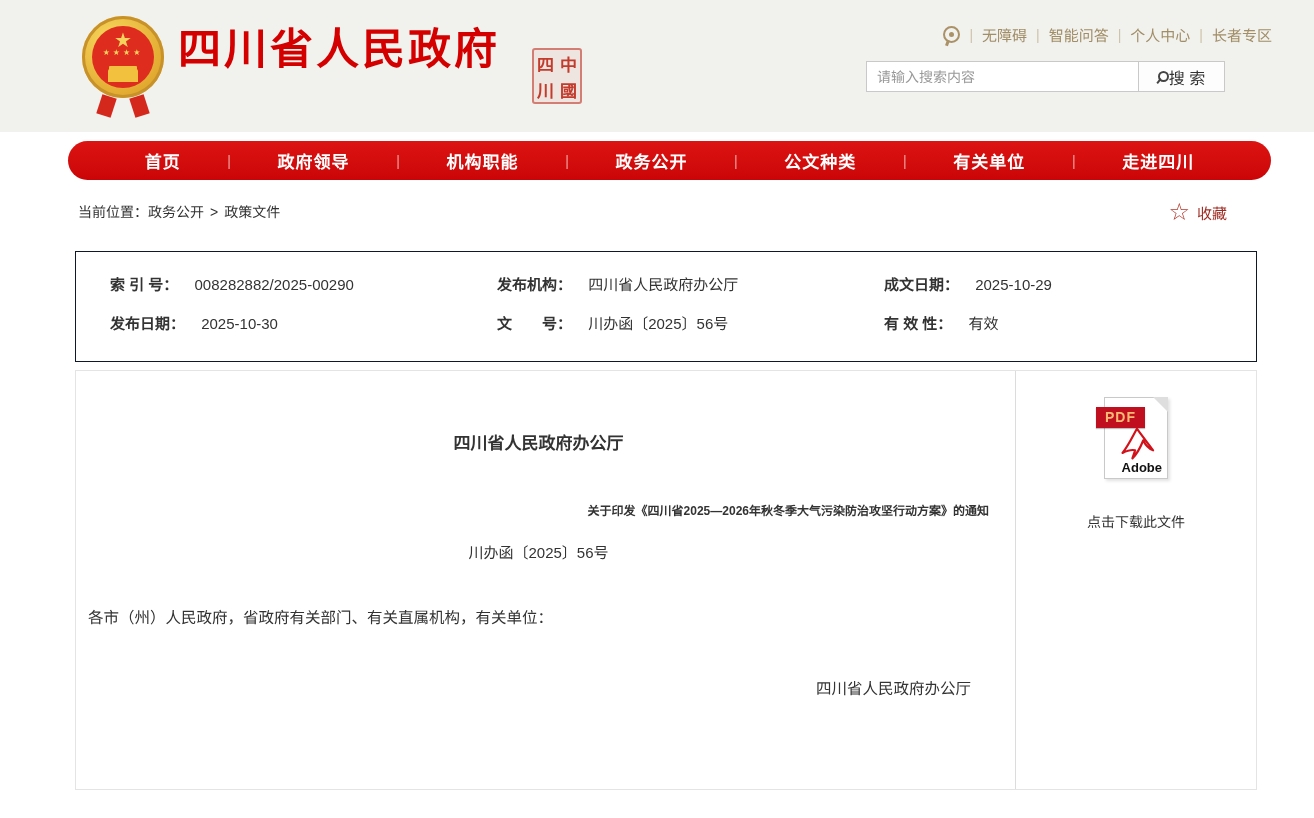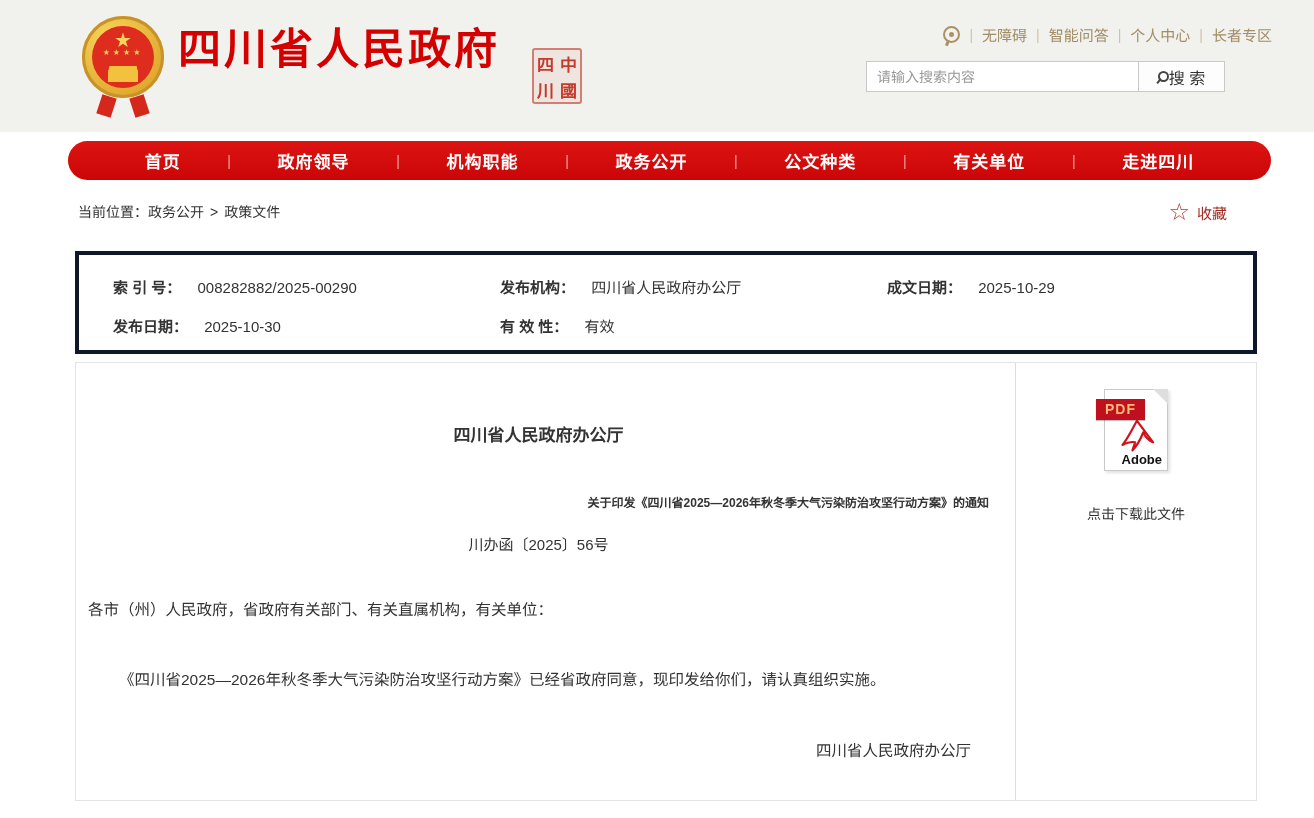--- a/index.html
+++ b/index.html
@@ -72,22 +72,22 @@
   .crumb-row { margin:0 57px 0 78px; padding:21px 30px 0 0; display:flex;
     justify-content:space-between; align-items:flex-start; }
   .crumbs { font-size:14px; color:#333; }
   .crumbs a { color:#333; text-decoration:none; cursor:pointer; }
   .crumbs .csep { margin:0 6px; }
   .favorite { display:flex; align-items:center; cursor:pointer; }
   .fav-star { color:#b23b2e; font-size:24px; line-height:22px; margin-right:7px; }
   .fav-label { color:#9e2b21; font-size:15px; }
 
   
-  .meta-card { margin:28px 57px 0 75px; border:4px solid #0f172a; background:#fff;
-    padding:22px 0 12px; display:grid; grid-template-columns:387px 387px auto;
+  .meta-card { margin:28px 57px 0 75px; border:1px solid #0f172a; background:#fff;
+    padding:22px 0 26px; display:grid; grid-template-columns:387px 387px auto;
     row-gap:17px; }
   .meta-cell { padding-left:34px; font-size:15px; line-height:22px; white-space:nowrap; }
   .m-label { font-weight:bold; color:#333; }
   .m-value { margin-left:12px; color:#333; }
 
   
   .doc-card { margin:8px 57px 0 75px; border:1px solid #e4e4e4; background:#fff;
     display:flex; min-height:420px; }
   .doc-main { width:939px; padding:58px 26px 40px 12px; }
   .doc-org { text-align:center; font-size:17px; font-weight:bold; margin-bottom:47px; }
@@ -199,32 +199,35 @@
   </div>
   <div class="meta-cell">
     <span class="m-label">成文日期：</span>
     <span class="m-value">2025-10-29</span>
   </div>
   <div class="meta-cell">
     <span class="m-label">发布日期：</span>
     <span class="m-value">2025-10-30</span>
   </div>
   <div class="meta-cell">
+    <span class="m-label">文　　号：</span>
+    <span class="m-value">川办函〔2025〕56号</span>
+  </div>
+  <div class="meta-cell">
     <span class="m-label">有 效 性：</span>
     <span class="m-value">有效</span>
   </div>
 </section>
 
 <section class="doc-card">
   <article class="doc-main">
     <h1 class="doc-org">四川省人民政府办公厅</h1>
     <h2 class="doc-title">关于印发《四川省2025—2026年秋冬季大气污染防治攻坚行动方案》的通知</h2>
     <div class="doc-no">川办函〔2025〕56号</div>
     <p class="doc-para">各市（州）人民政府，省政府有关部门、有关直属机构，有关单位：</p>
-    <p class="doc-para indent">《四川省2025—2026年秋冬季大气污染防治攻坚行动方案》已经省政府同意，现印发给你们，请认真组织实施。</p>
     <div class="doc-sign">四川省人民政府办公厅</div>
   </article>
 
   <aside class="doc-side">
     <div class="pdf-wrap">
       <div class="pdf-page">
         <div class="dogear"></div>
         <div class="pdf-banner">PDF</div>
         <svg class="adobe-swoosh" width="38" height="36" viewBox="0 0 40 40">
           <path d="M21 3 C16 12 12 21 5 30 C11 27 15 26 19 27 L16 36 C23 29 26 21 28 16 C30 20 34 25 39 27 C33 19 26 10 21 3 Z" fill="none" stroke="#d1121b" stroke-width="2.4" stroke-linejoin="round"></path>

